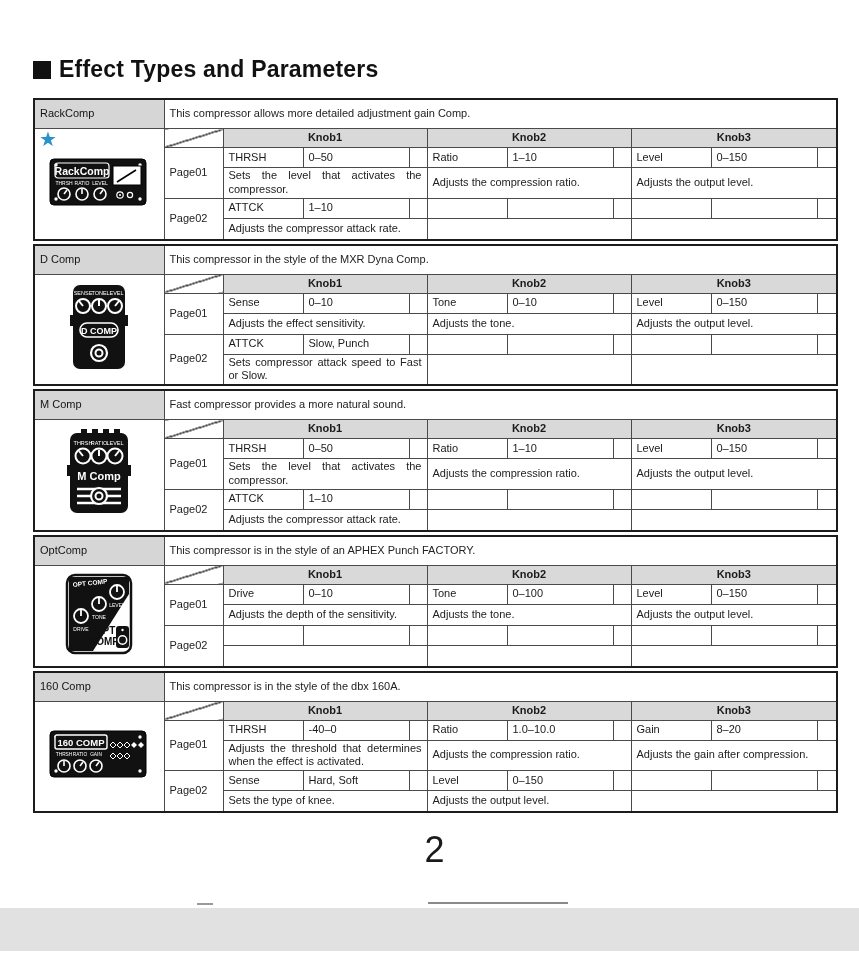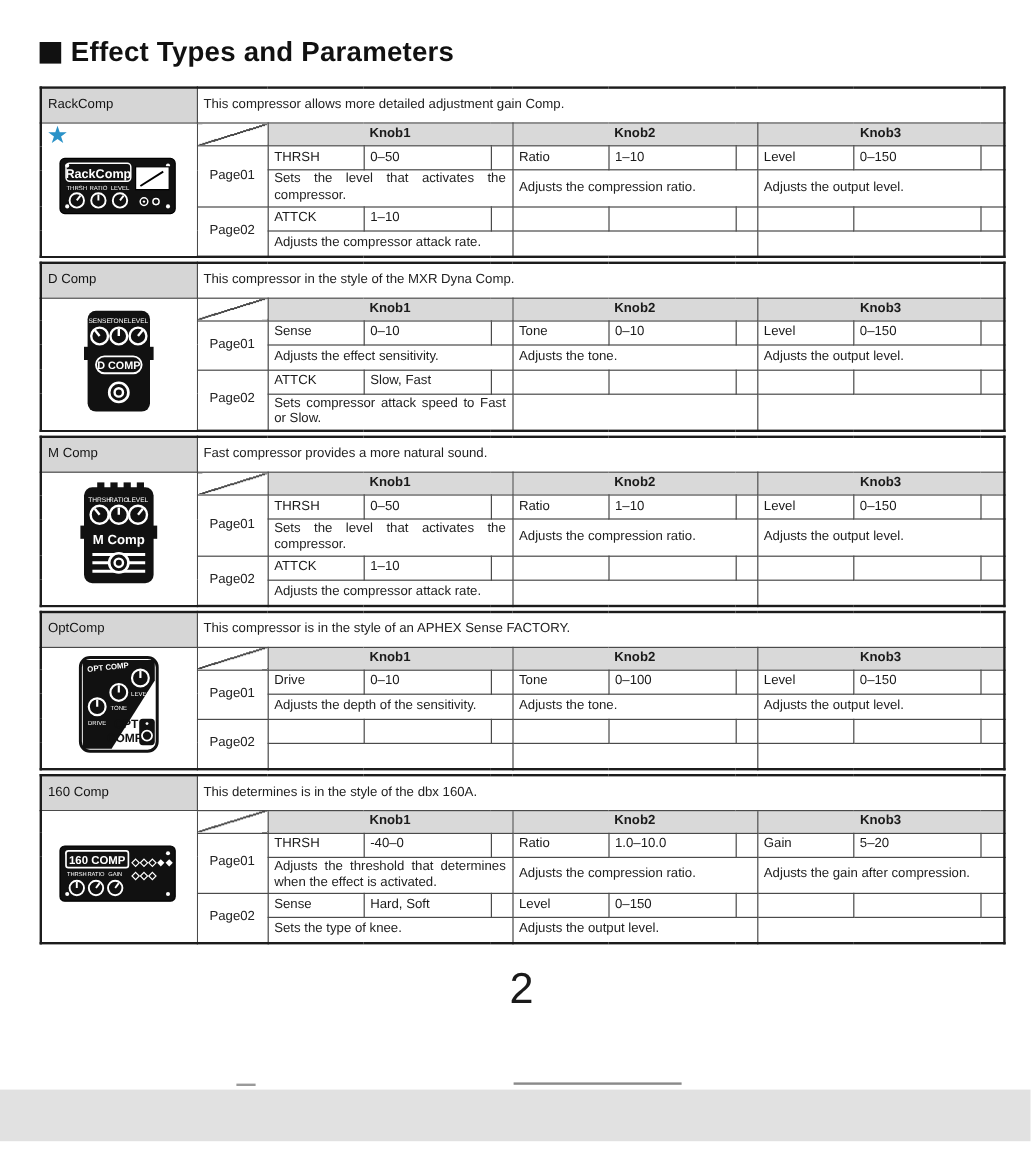--- a/index.html
+++ b/index.html
@@ -1,20 +1,20 @@
 <!DOCTYPE html>
 <html><head>
 <meta charset="utf-8">
 <style>
   html,body { margin:0; padding:0; background:#fff; }
   #page {
     position:relative; width:859px; height:960px; background:#ffffff;
     font-family:"Liberation Sans", sans-serif; color:#1a1a1a; overflow:hidden;
   }
-  #content { padding:30px 23px 0 33px; }
+  #content { padding:30px 23px 0 33px;margin-top:26px; }
 
   
   .heading { display:flex; align-items:center; gap:8px; margin:0 0 15px 0; }
   .heading .sq { width:18px; height:18px; background:#111; display:inline-block; }
   .heading .txt { font-size:23px; font-weight:bold; letter-spacing:0.2px; color:#111; }
   .category { font-size:21px; font-weight:bold; color:#7d7d7d; margin:0 0 10px 0; letter-spacing:0.5px; }
 
   
   table.fx {
     border-collapse:collapse; table-layout:fixed; width:803px;
@@ -32,21 +32,21 @@
 
   td.name-cell { background:#d6d6d6; font-size:16px; padding-left:8px; color:#141414; }
   td.desc-cell { font-size:15px; padding-left:8px; color:#222; }
   td.icon-cell { position:relative; background:#fff; text-align:center; vertical-align:middle; }
   td.knob-h { background:#d9d9d9; text-align:center; font-weight:bold; font-size:12px; }
   td.diag {
     background:linear-gradient(to bottom right,
       transparent calc(50% - 0.8px), #4a4a4a calc(50% - 0.8px),
       #4a4a4a calc(50% + 0.8px), transparent calc(50% + 0.8px));
   }
-  td.page-cell { text-align:center; font-size:12px; color:#222; }
+  td.page-cell { text-align:left; font-size:12px; color:#222; }
   td.param { font-size:11px; }
   td.range { font-size:11px; }
   td.narrow { padding:0; }
   td.kdesc { text-align:justify; font-size:11px; padding:2px 6px; color:#222; }
 
   .star { position:absolute; top:0px; left:4px; font-size:20px; color:#2a92c8; line-height:20px; }
 
   
   .pagenum { width:803px; text-align:center; font-size:36px; color:#1a1a1a; margin-top:16px; }
   .edge-frag { position:absolute; background:#9a9a9a; }
@@ -215,21 +215,21 @@
       <td class="narrow"></td>
     </tr>
     <tr class="h-desc">
       <td class="kdesc" colspan="3">Adjusts the effect sensitivity.</td>
       <td class="kdesc" colspan="3">Adjusts the tone.</td>
       <td class="kdesc" colspan="3">Adjusts the output level.</td>
     </tr>
     <tr class="h-param">
       <td class="page-cell" rowspan="2">Page02</td>
       <td class="param">ATTCK</td>
-      <td class="range">Slow, Fast</td>
+      <td class="range">Slow, Punch</td>
       <td class="narrow"></td>
       <td class="param"></td>
       <td class="range"></td>
       <td class="narrow"></td>
       <td class="param"></td>
       <td class="range"></td>
       <td class="narrow"></td>
     </tr>
     <tr class="h-desc">
       <td class="kdesc" colspan="3">Sets compressor attack speed to Fast or Slow.</td>
@@ -341,21 +341,21 @@
           <col style="width:80px">
           <col style="width:106px">
           <col style="width:18px">
           <col style="width:80px">
           <col style="width:106px">
           <col style="width:20px">
         </colgroup>
     <tbody>
           <tr class="h-title">
       <td class="name-cell">OptComp</td>
-      <td class="desc-cell" colspan="10">This compressor is in the style of an APHEX Sense FACTORY.</td>
+      <td class="desc-cell" colspan="10">This compressor is in the style of an APHEX Punch FACTORY.</td>
     </tr>
     <tr class="h-knob">
       <td class="icon-cell" rowspan="5">
         <svg width="80" height="88" viewBox="0 0 80 88">
           <rect x="8" y="5" width="64" height="78" rx="8" fill="#fff" stroke="#111" stroke-width="2.5"></rect>
           <path d="M10 7 L70 7 L70 24 L34 81 L10 81 Z" fill="#111"></path>
           <text x="14" y="17" font-size="6.5" font-weight="bold" fill="#fff" transform="rotate(-6 14 17)">OPT COMP</text>
           <g stroke="#fff" stroke-width="1.8" fill="#111">
             <circle cx="58" cy="22" r="7"></circle>
                   <circle cx="40" cy="34" r="7"></circle>
@@ -426,21 +426,21 @@
           <col style="width:80px">
           <col style="width:106px">
           <col style="width:18px">
           <col style="width:80px">
           <col style="width:106px">
           <col style="width:20px">
         </colgroup>
     <tbody>
           <tr class="h-title">
       <td class="name-cell">160 Comp</td>
-      <td class="desc-cell" colspan="10">This determines is in the style of the dbx 160A.</td>
+      <td class="desc-cell" colspan="10">This compressor is in the style of the dbx 160A.</td>
     </tr>
     <tr class="h-knob">
       <td class="icon-cell" rowspan="5">
         <svg width="100" height="58" viewBox="0 0 100 58">
           <rect x="1" y="6" width="96" height="46" rx="4" fill="#111" stroke="#000"></rect>
           <circle cx="7" cy="12" r="1.7" fill="#fff"></circle>
                 <circle cx="91" cy="12" r="1.7" fill="#fff"></circle>
           <circle cx="7" cy="46" r="1.7" fill="#fff"></circle>
                 <circle cx="91" cy="46" r="1.7" fill="#fff"></circle>
           <rect x="6" y="10" width="52" height="14" rx="2" fill="#111" stroke="#fff" stroke-width="1.4"></rect>
@@ -477,21 +477,21 @@
     </tr>
     <tr class="h-param">
       <td class="page-cell" rowspan="2">Page01</td>
       <td class="param">THRSH</td>
       <td class="range">-40–0</td>
       <td class="narrow"></td>
       <td class="param">Ratio</td>
       <td class="range">1.0–10.0</td>
       <td class="narrow"></td>
       <td class="param">Gain</td>
-      <td class="range">5–20</td>
+      <td class="range">8–20</td>
       <td class="narrow"></td>
     </tr>
     <tr class="h-desc">
       <td class="kdesc" colspan="3">Adjusts the threshold that determines when the effect is activated.</td>
       <td class="kdesc" colspan="3">Adjusts the compression ratio.</td>
       <td class="kdesc" colspan="3">Adjusts the gain after compression.</td>
     </tr>
     <tr class="h-param">
       <td class="page-cell" rowspan="2">Page02</td>
       <td class="param">Sense</td>

